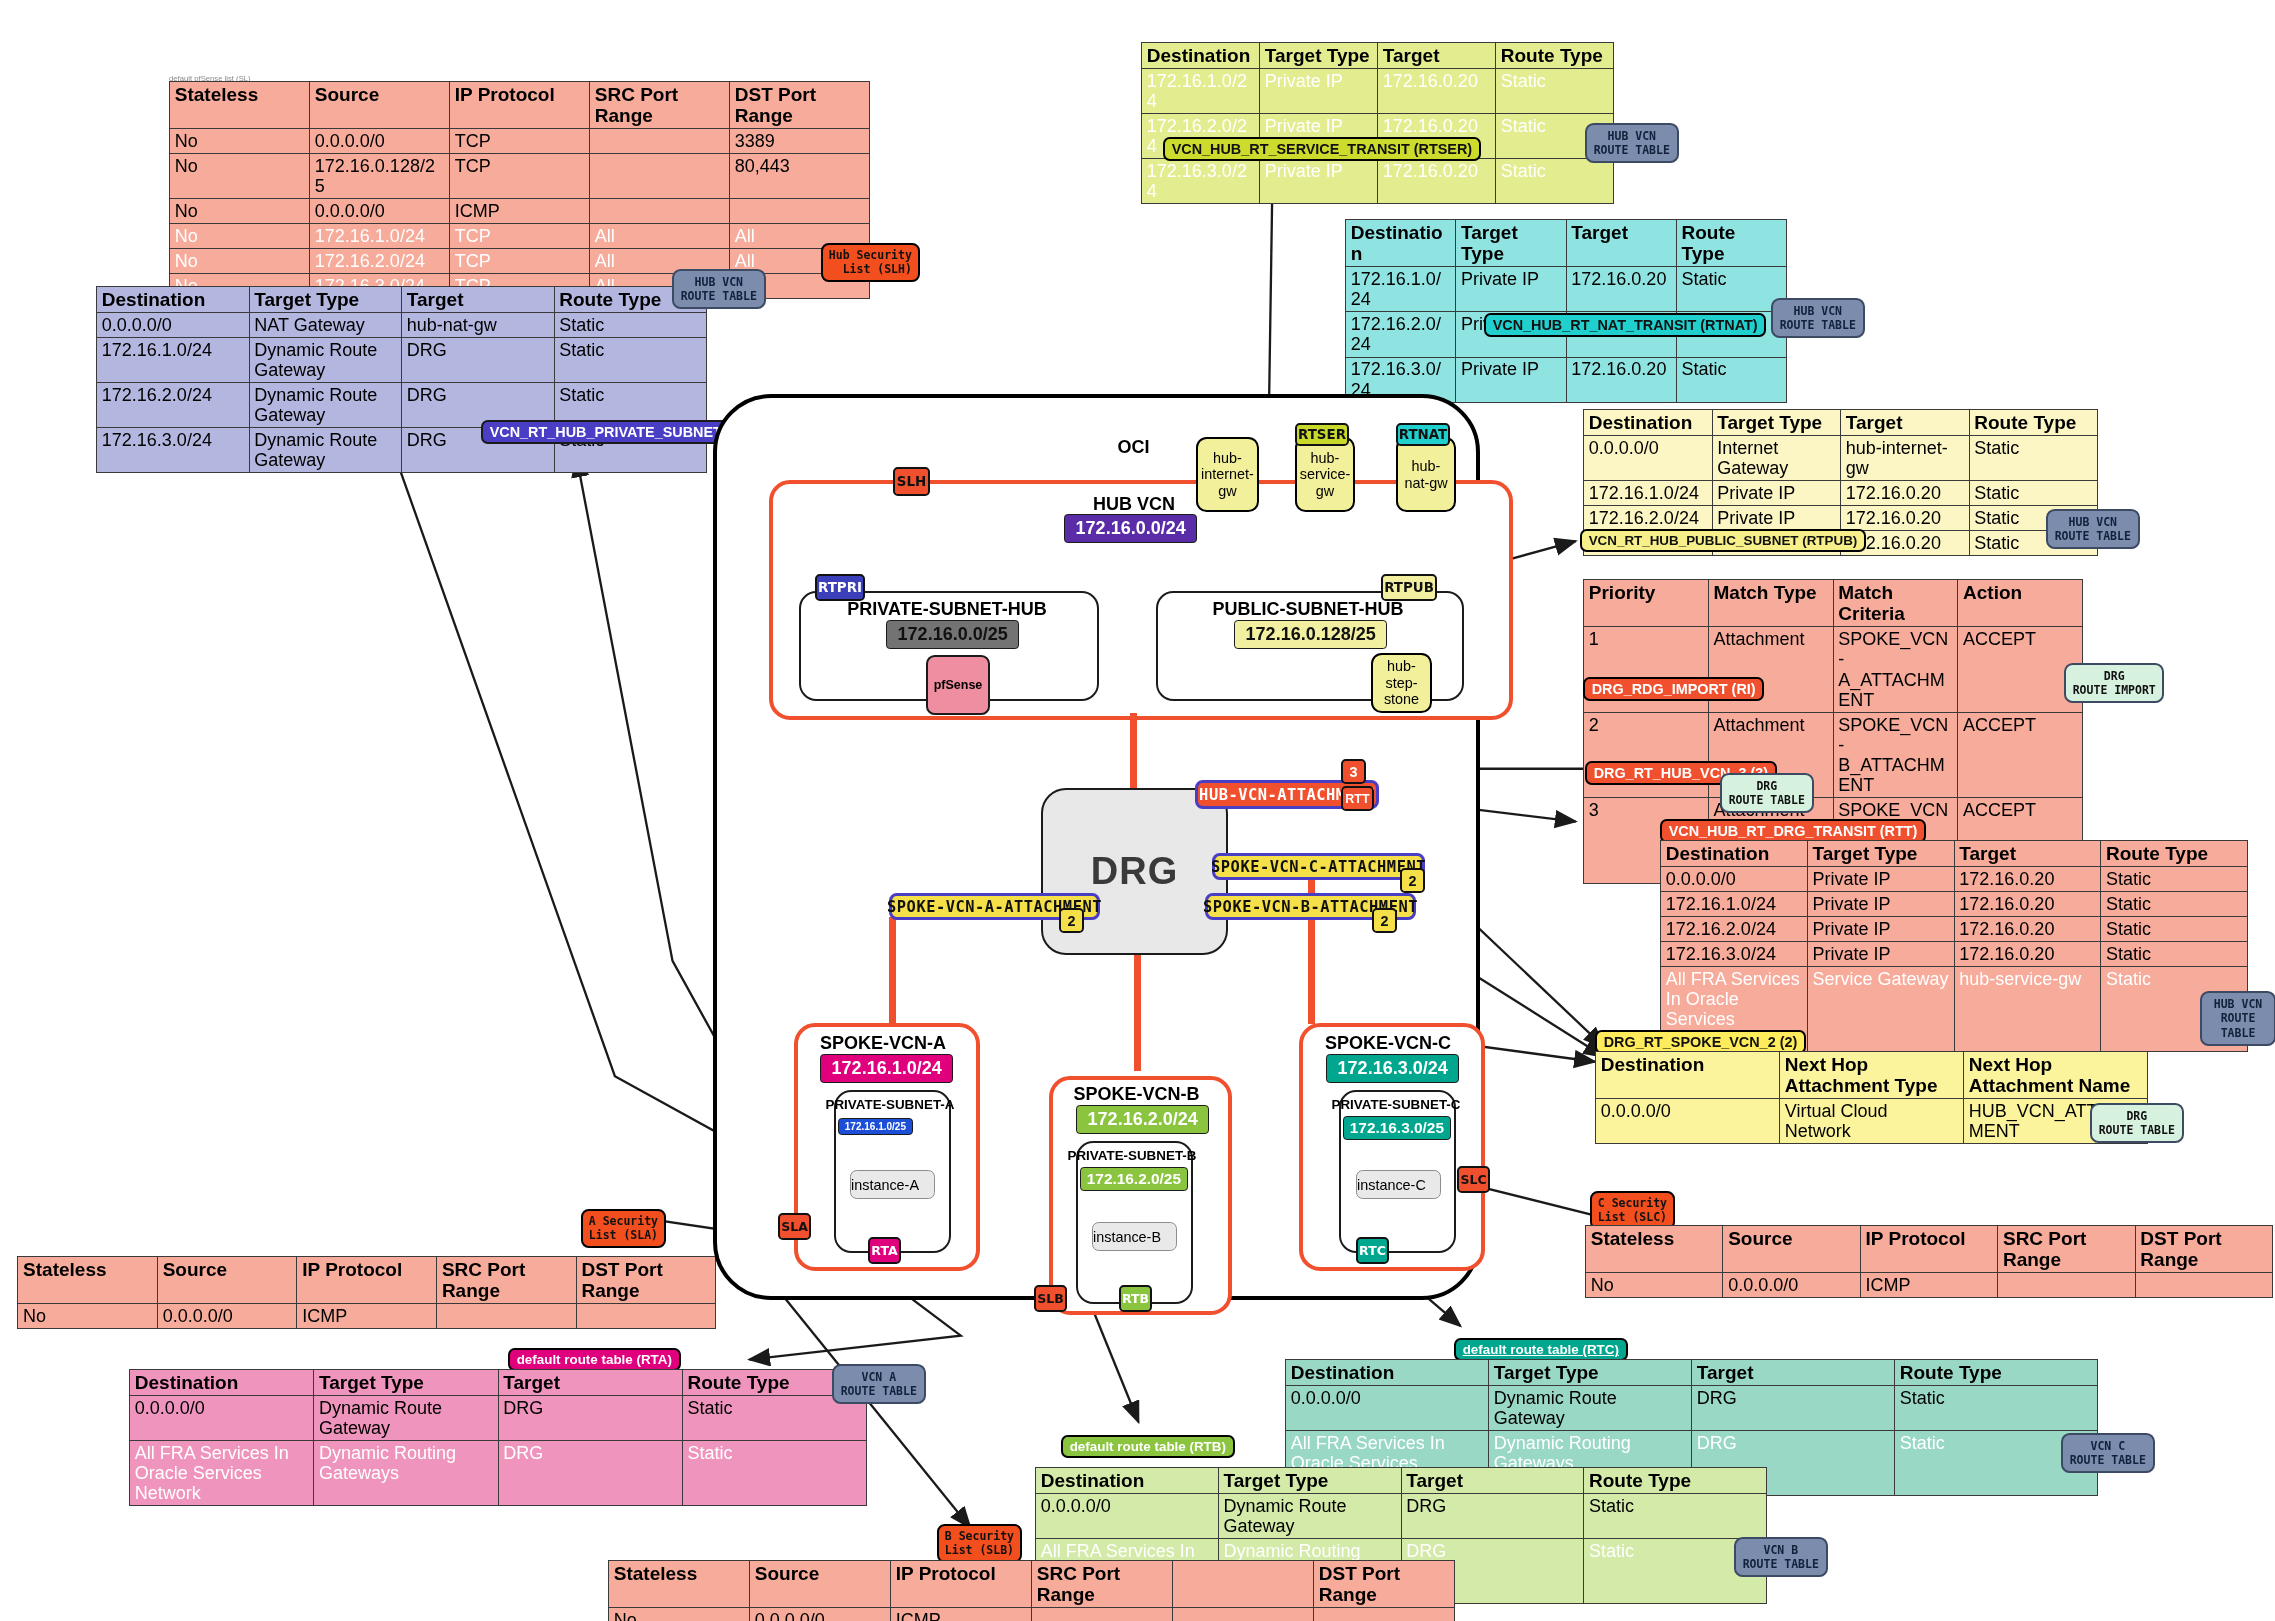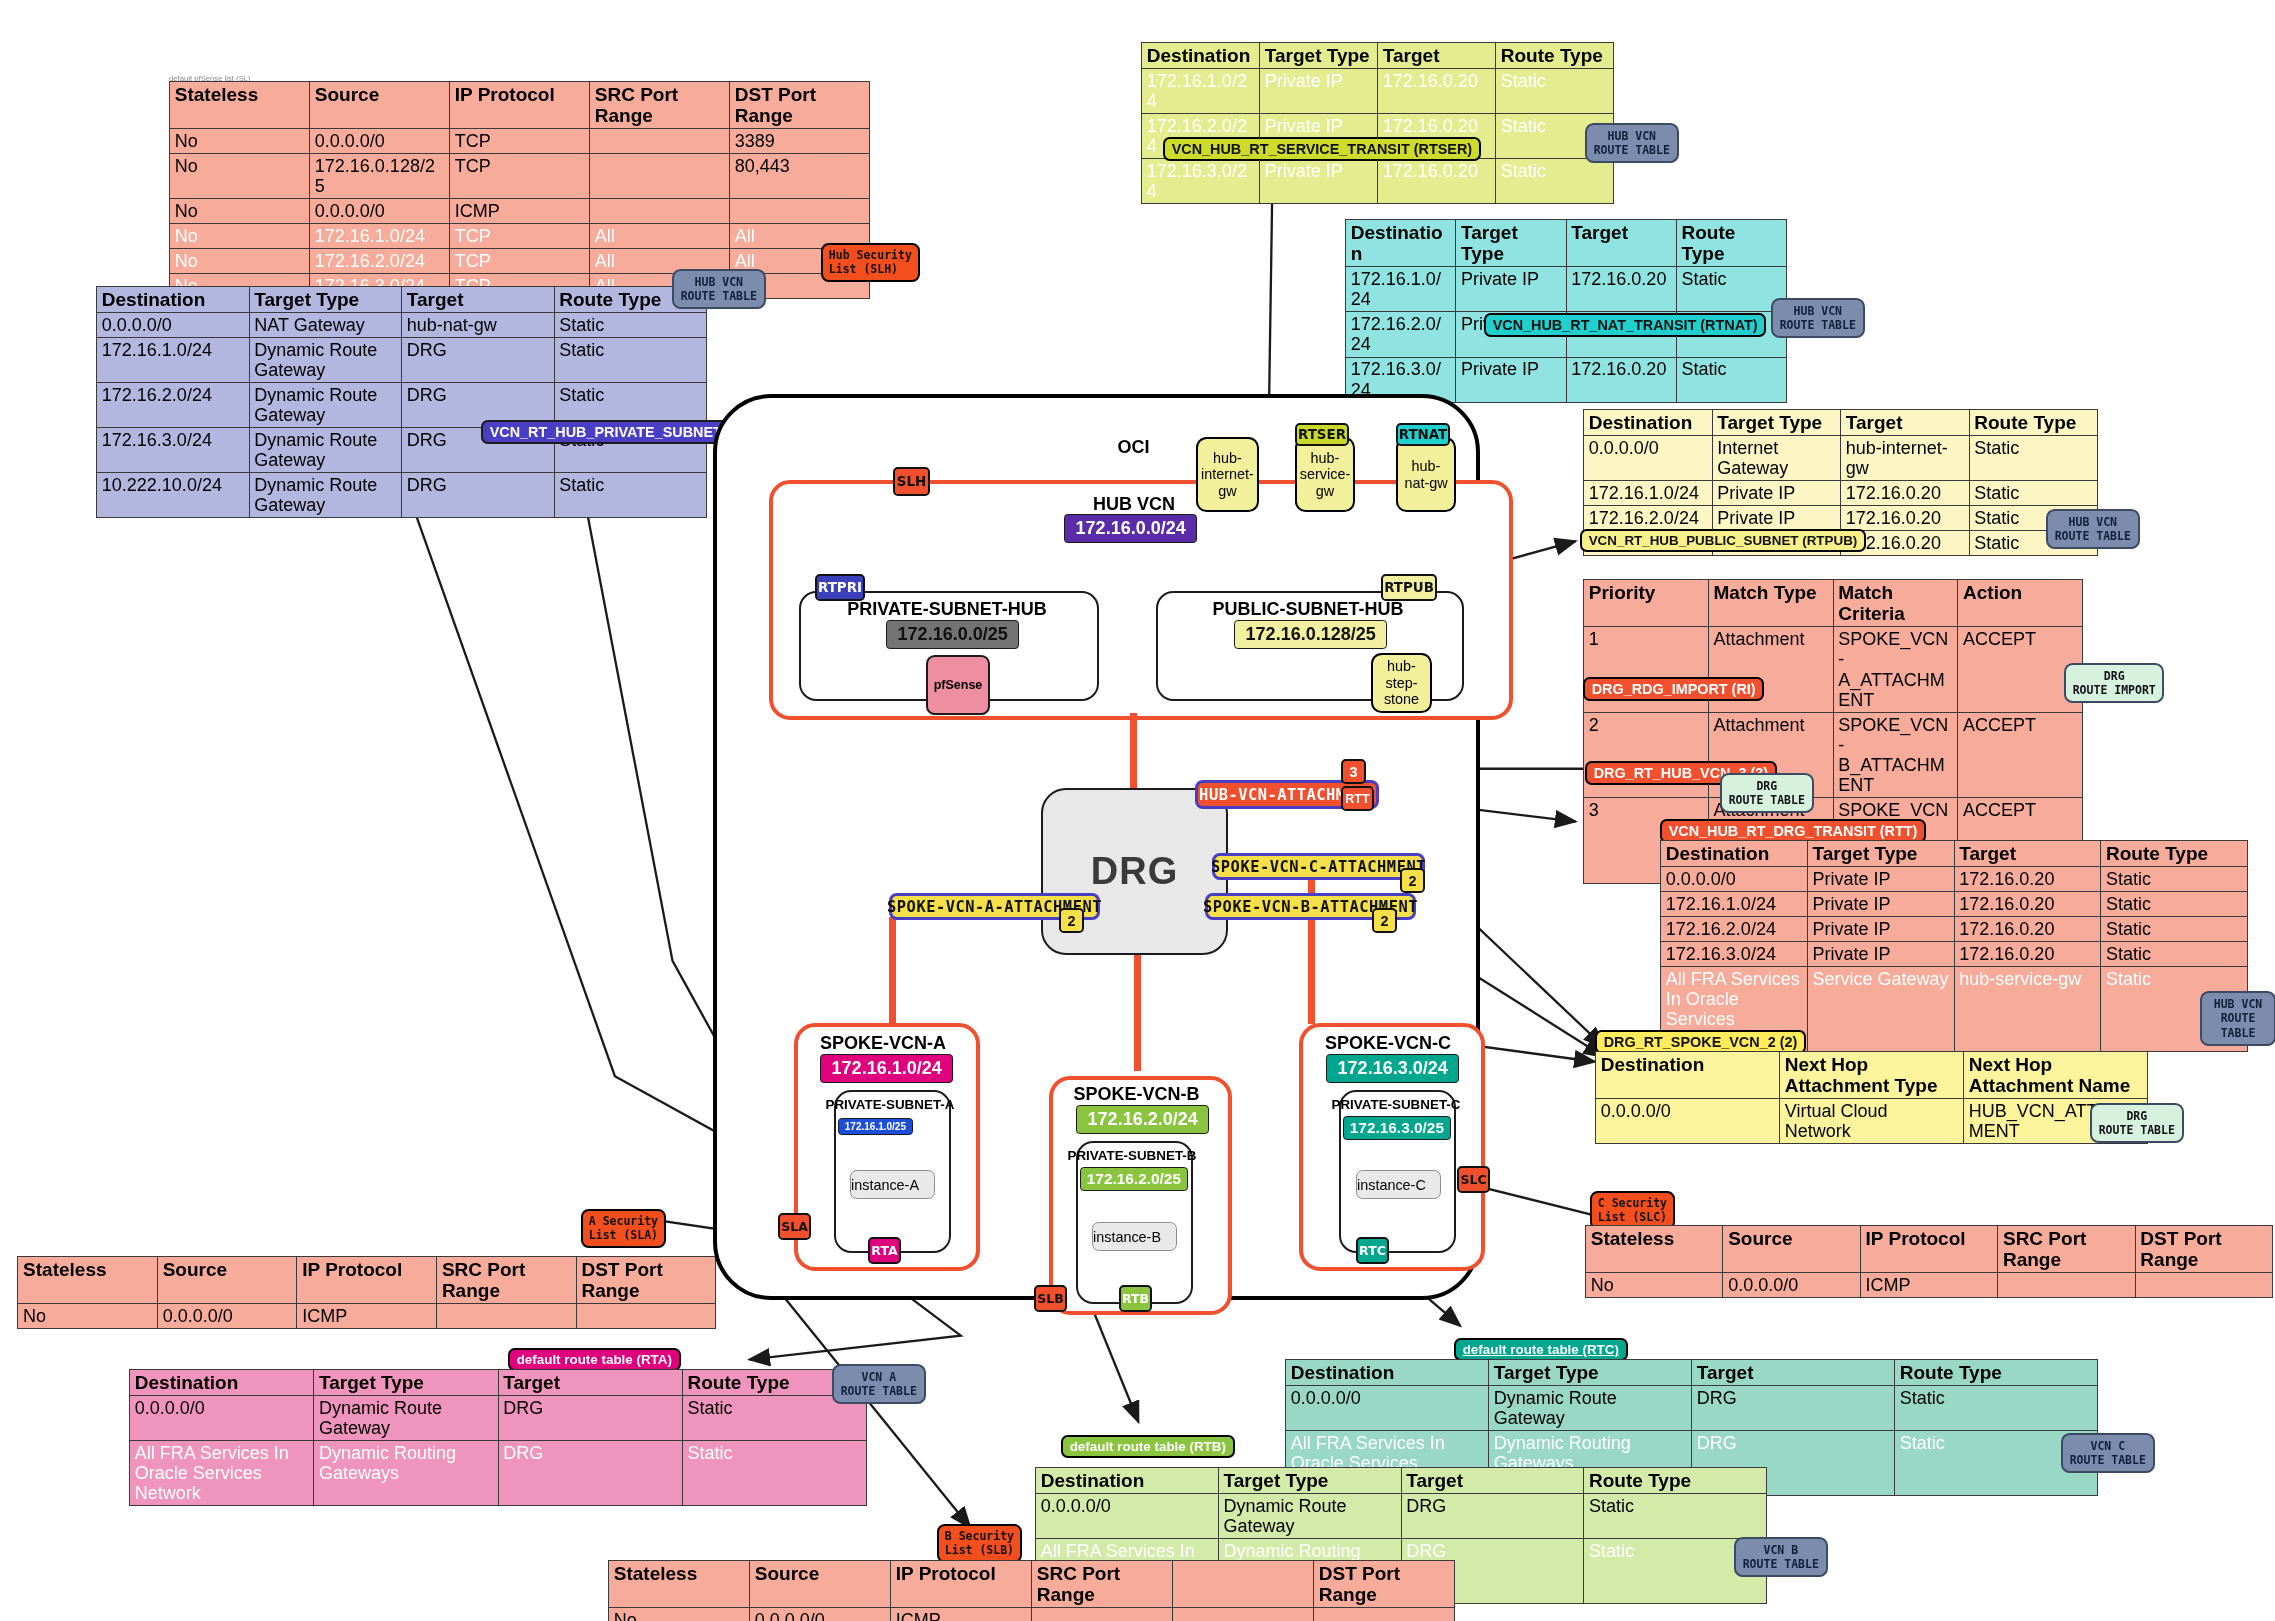--- a/index.html
+++ b/index.html
@@ -51,21 +51,21 @@
   .sl-badge{
       display:inline-block;
       border:2.4px solid #000;
       border-radius:7.7px;
       background:#f24e1e;
       color:#111;
       font-family:"DejaVu Sans Mono", monospace;
       font-size:11.5px;
       font-weight:bold;
       line-height:1.25;
-      text-align:left;
+      text-align:right;
       padding:2.9px 5.8px;
       white-space:pre-line;
   }
   .tinylabel{font-size:7.7px;color:#8a8a8a;}
   
   .oci-box{
       border:4.8px solid #000;border-radius:58px;background:#fff;
   }
   .vcn-box{ border:4.8px solid #f1502f;border-radius:21px;background:#fff;}
   .subnet-box{border:2.9px solid #1b1b1b;border-radius:17.3px;background:#fff;}
@@ -233,26 +233,20 @@
         <td>Dynamic Route Gateway</td>
         <td>DRG</td>
         <td>Static</td>
       </tr>
       <tr>
         <td>172.16.3.0/24</td>
         <td>Dynamic Route Gateway</td>
         <td>DRG</td>
         <td>Static</td>
       </tr>
-      <tr>
-        <td>10.222.10.0/24</td>
-        <td>Dynamic Route Gateway</td>
-        <td>DRG</td>
-        <td>Static</td>
-      </tr>
     </tbody>
 </table>
 <div class="abs pill" style="left:481px;top:420px;background:#4a3fc4;color:#fff;border-color:#1b1b1b;">VCN_RT_HUB_PRIVATE_SUBNET (RTPRI)</div>
 <div class="abs badge" style="left:672px;top:269px;">HUB  VCN
 ROUTE  TABLE</div>
 
 <table class="rt abs" style="left:1141px;top:42px;width:473px;background:#e3ed90;">
   <thead>
       <tr>
         <th>Destination</th>

